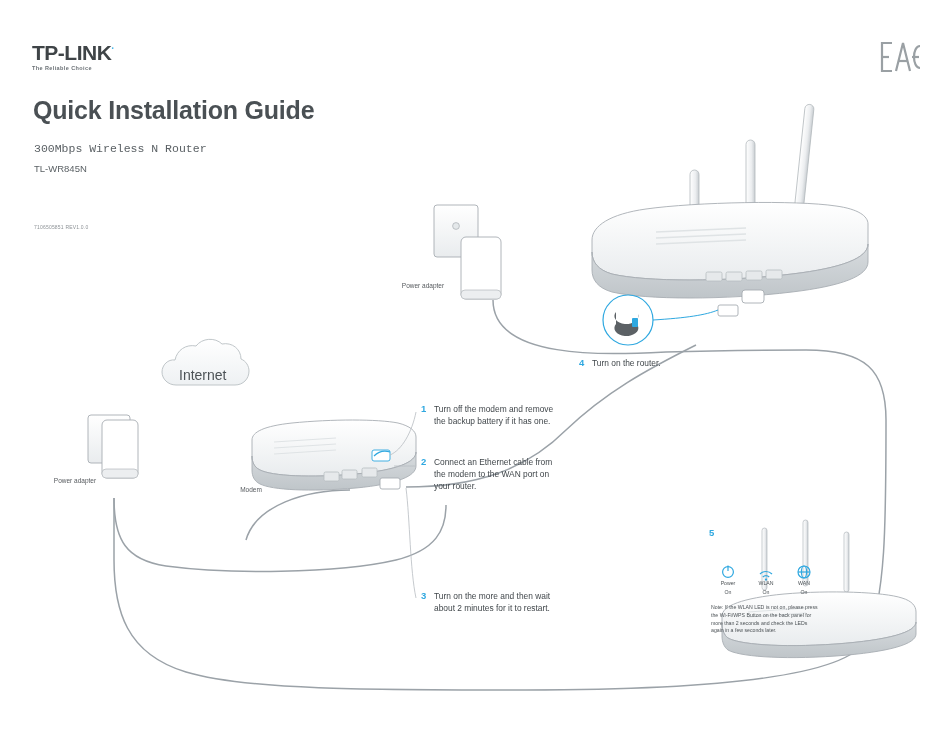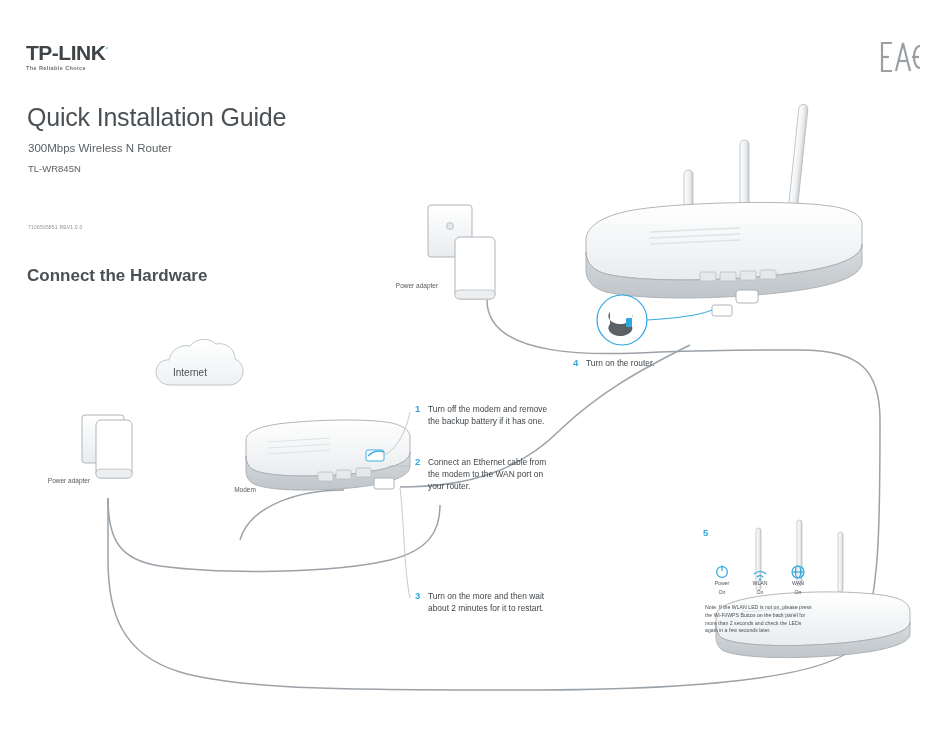--- a/index.html
+++ b/index.html
@@ -4,38 +4,38 @@
 <style>
   html,body{margin:0;padding:0;}
   body{
     width:950px;height:734px;
     background:#ffffff;
     font-family:"Liberation Sans", sans-serif;
     color:#3f4447;
     overflow:hidden;
     position:relative;
   }
-  .page{position:absolute;inset:0;}
+  .page{position:absolute;inset:0;margin-left:6px;}
 
   
   .logo{position:absolute;left:26px;top:42px;}
   .logo .mark{
     font-size:21px;font-weight:bold;letter-spacing:-0.5px;color:#3f4447;
     line-height:1;
   }
   .logo .mark .dot{color:#4db8e8;font-size:10px;vertical-align:super;}
   .logo .tag{font-size:5.5px;letter-spacing:.4px;color:#6a7075;margin-top:2px;font-weight:bold;}
 
   .eac{position:absolute;right:28px;top:40px;width:44px;height:34px;color:#9aa0a4;}
 
   .title{
-    position:absolute;left:27px;top:103px;
-    font-size:25px;font-weight:normal;color:#4a5054;letter-spacing:-.2px;
-  }
-  .subtitle{position:absolute;left:28px;top:142px;font-size:11.5px;color:#5b6165;}
+    position:absolute;left:27px;top:96px;
+    font-size:25px;font-weight:bold;color:#4a5054;letter-spacing:-.2px;
+  }
+  .subtitle{position:absolute;left:28px;top:142px;font-size:11.5px;color:#5b6165;font-family:Liberation Mono, monospace;}
   .model{position:absolute;left:28px;top:163px;font-size:9.5px;color:#5b6165;}
   .revision{position:absolute;left:28px;top:224px;font-size:5px;color:#8d9296;letter-spacing:.2px;}
 
   .h2{
     position:absolute;left:27px;top:266px;
     font-size:17px;font-weight:bold;color:#4a5054;
   }
   .intro{
     position:absolute;left:28px;top:302px;width:272px;
     font-size:8.2px;line-height:1.55;color:#4c5256;
@@ -51,21 +51,21 @@
 
   .caption{position:absolute;font-size:6.5px;color:#55595d;text-align:center;}
 
   
   svg.art{position:absolute;left:0;top:0;width:950px;height:734px;}
 
   .led-label{position:absolute;font-size:5.2px;color:#4c5256;text-align:center;width:34px;}
   .led-note{position:absolute;font-size:5.2px;line-height:1.5;color:#4c5256;width:110px;}
 
   .internet-label{
-    position:absolute;font-size:10px;color:#4c5256;
+    position:absolute;font-size:14px;color:#4c5256;
   }
 </style>
 </head>
 <body>
 
 <div class="page">
 
   <svg class="art" viewBox="0 0 950 734">
     <defs>
       <linearGradient id="devTop" x1="0" y1="0" x2="0" y2="1">
@@ -226,21 +226,20 @@
       <path d="M42,6 C34,6 34,28 42,28"></path>
       <path d="M34,17 L41,17"></path>
     </g>
   </svg>
 
   <div class="title">Quick Installation Guide</div>
   <div class="subtitle">300Mbps Wireless N Router</div>
   <div class="model">TL-WR845N</div>
   <div class="revision">7106505851   REV1.0.0</div>
 
-  <div class="h2">Connect the Hardware</div>
 
   <div class="caption" style="left:370px;top:282px;width:94px;">Power adapter</div>
   <div class="caption" style="left:22px;top:477px;width:94px;">Power adapter</div>
   <div class="caption" style="left:210px;top:486px;width:70px;">Modem</div>
   <div class="internet-label" style="left:173px;top:367px;">Internet</div>
 
   <div class="step" style="left:428px;top:403px;width:120px;">
     <span class="num">1</span>
     <span>Turn off the modem and remove the backup battery if it has one.</span>
   </div>

